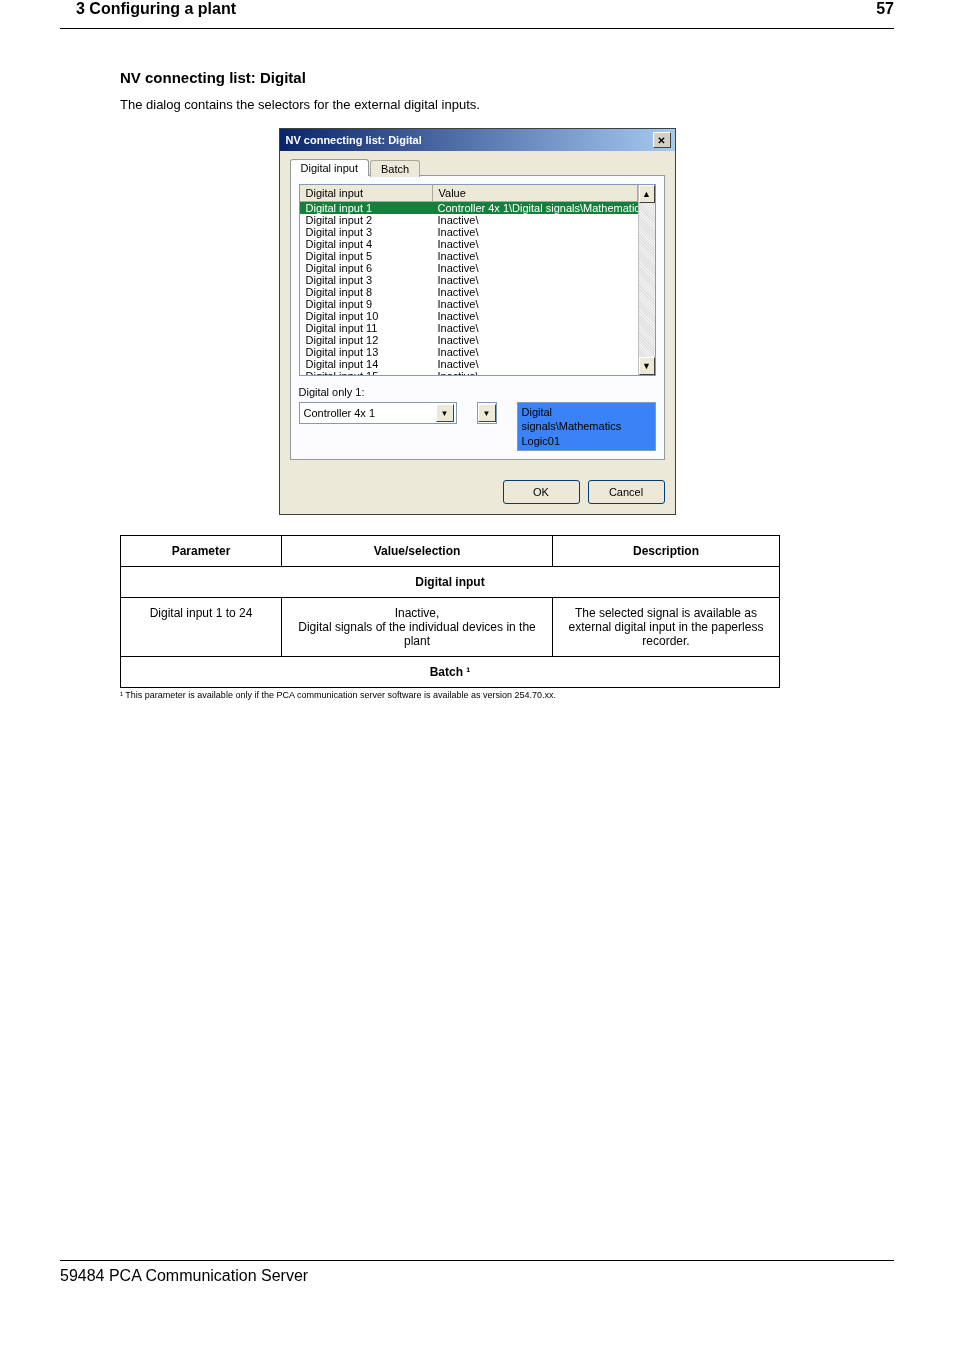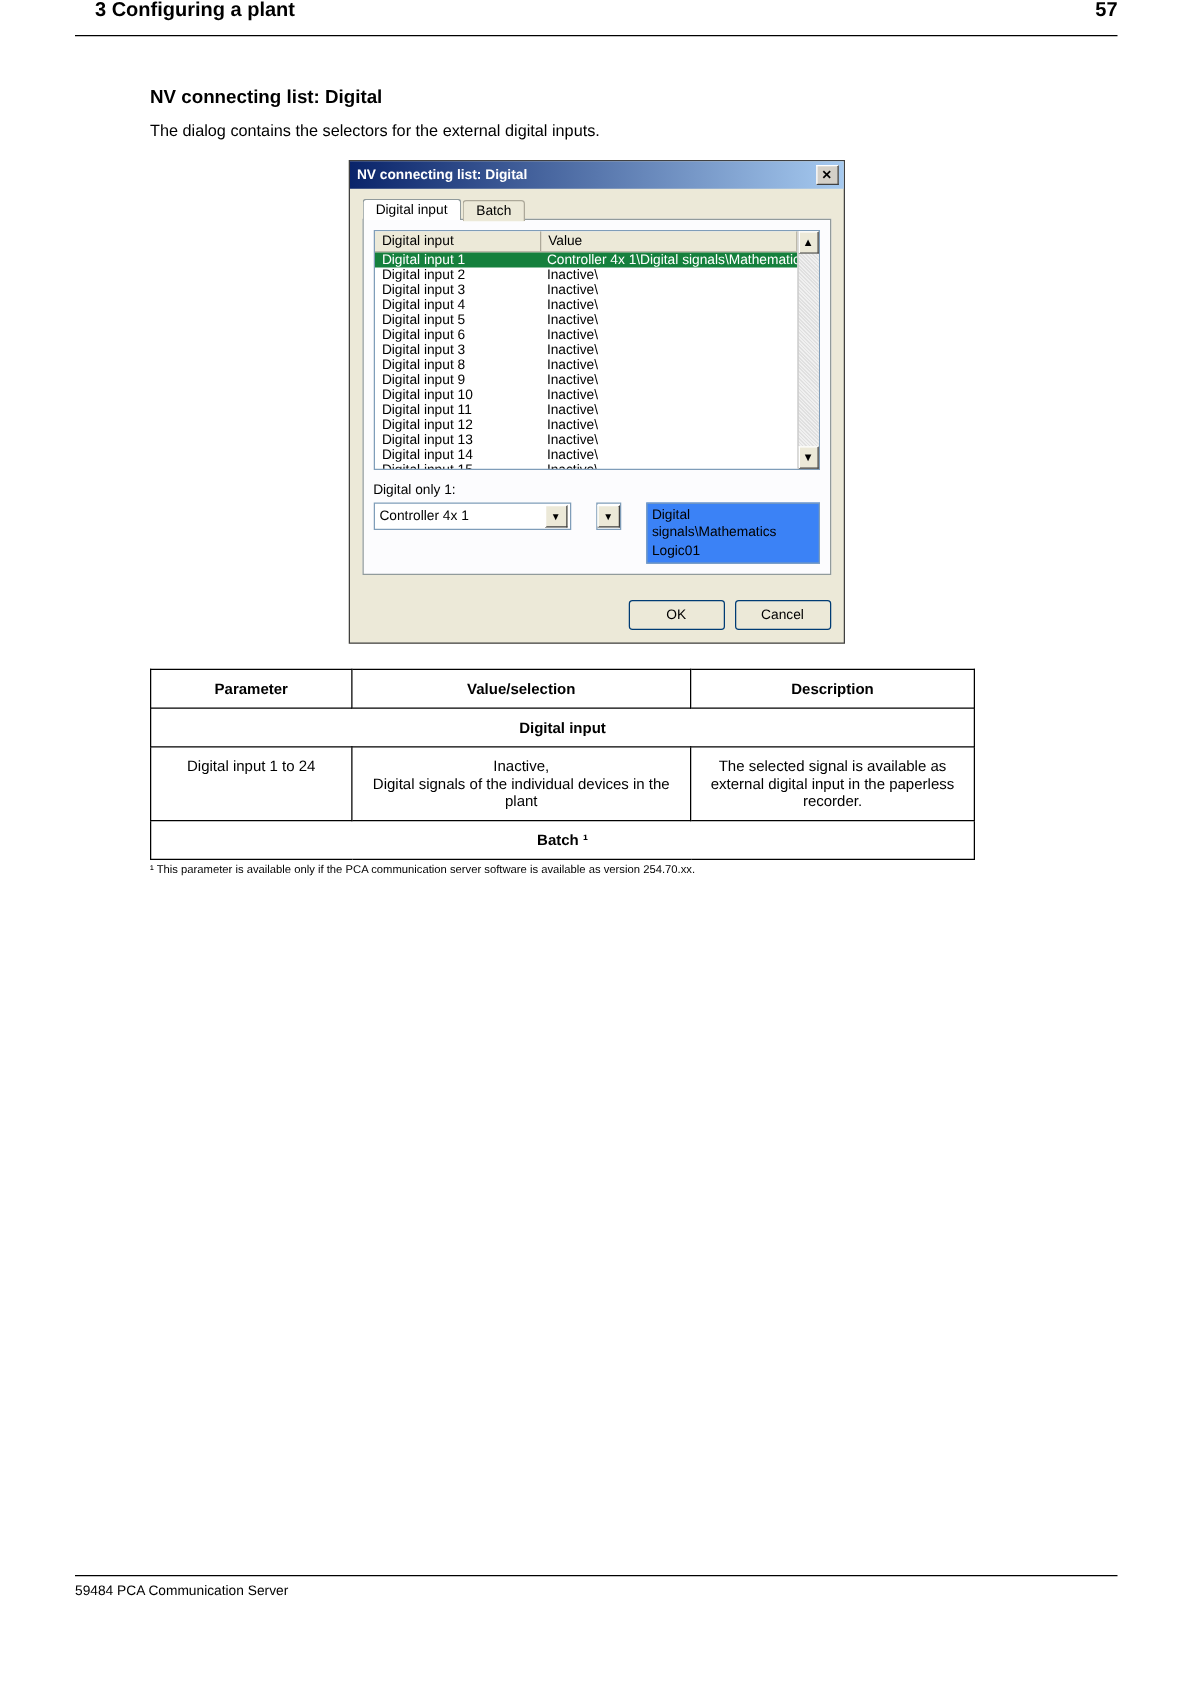--- a/index.html
+++ b/index.html
@@ -43,21 +43,21 @@
 .select.sm{width:18px;justify-content:center;padding:0}
 .valtext{border:1px solid #7f9db9;background:#3b82f6;flex:1;font-size:11px;padding:2px 4px;line-height:1.3}
 .btnrow{display:flex;justify-content:flex-end;gap:8px;padding:10px 10px 10px 0}
 .winbtn{width:75px;height:22px;background:#ece9d8;border:1px solid #003c74;font-size:11px;display:flex;align-items:center;justify-content:center;border-radius:3px}
 .doctable{margin:10px 60px 0 120px;border-collapse:collapse;font-size:12px;width:660px}
 .doctable th,.doctable td{border:1px solid #000;padding:8px 10px;vertical-align:top;text-align:center}
 .doctable th{font-weight:bold;background:#fff}
 .doctable .subhead td{font-weight:bold}
 .footnote{margin:2px 60px 0 120px;font-size:9px}
 .hr-bot{border:none;border-top:1px solid #000;margin:560px 60px 0 60px}
-.footer{margin:6px 60px 0 60px;font-size:11px}
+.footer{margin:6px 60px 0 60px;font-size:16px}
 </style>
 </head>
 <body>
 
 <div class="page">
 
   <div class="header-row">
     <span class="header-left">3 Configuring a plant</span>
     <span class="header-right">57</span>
   </div>

